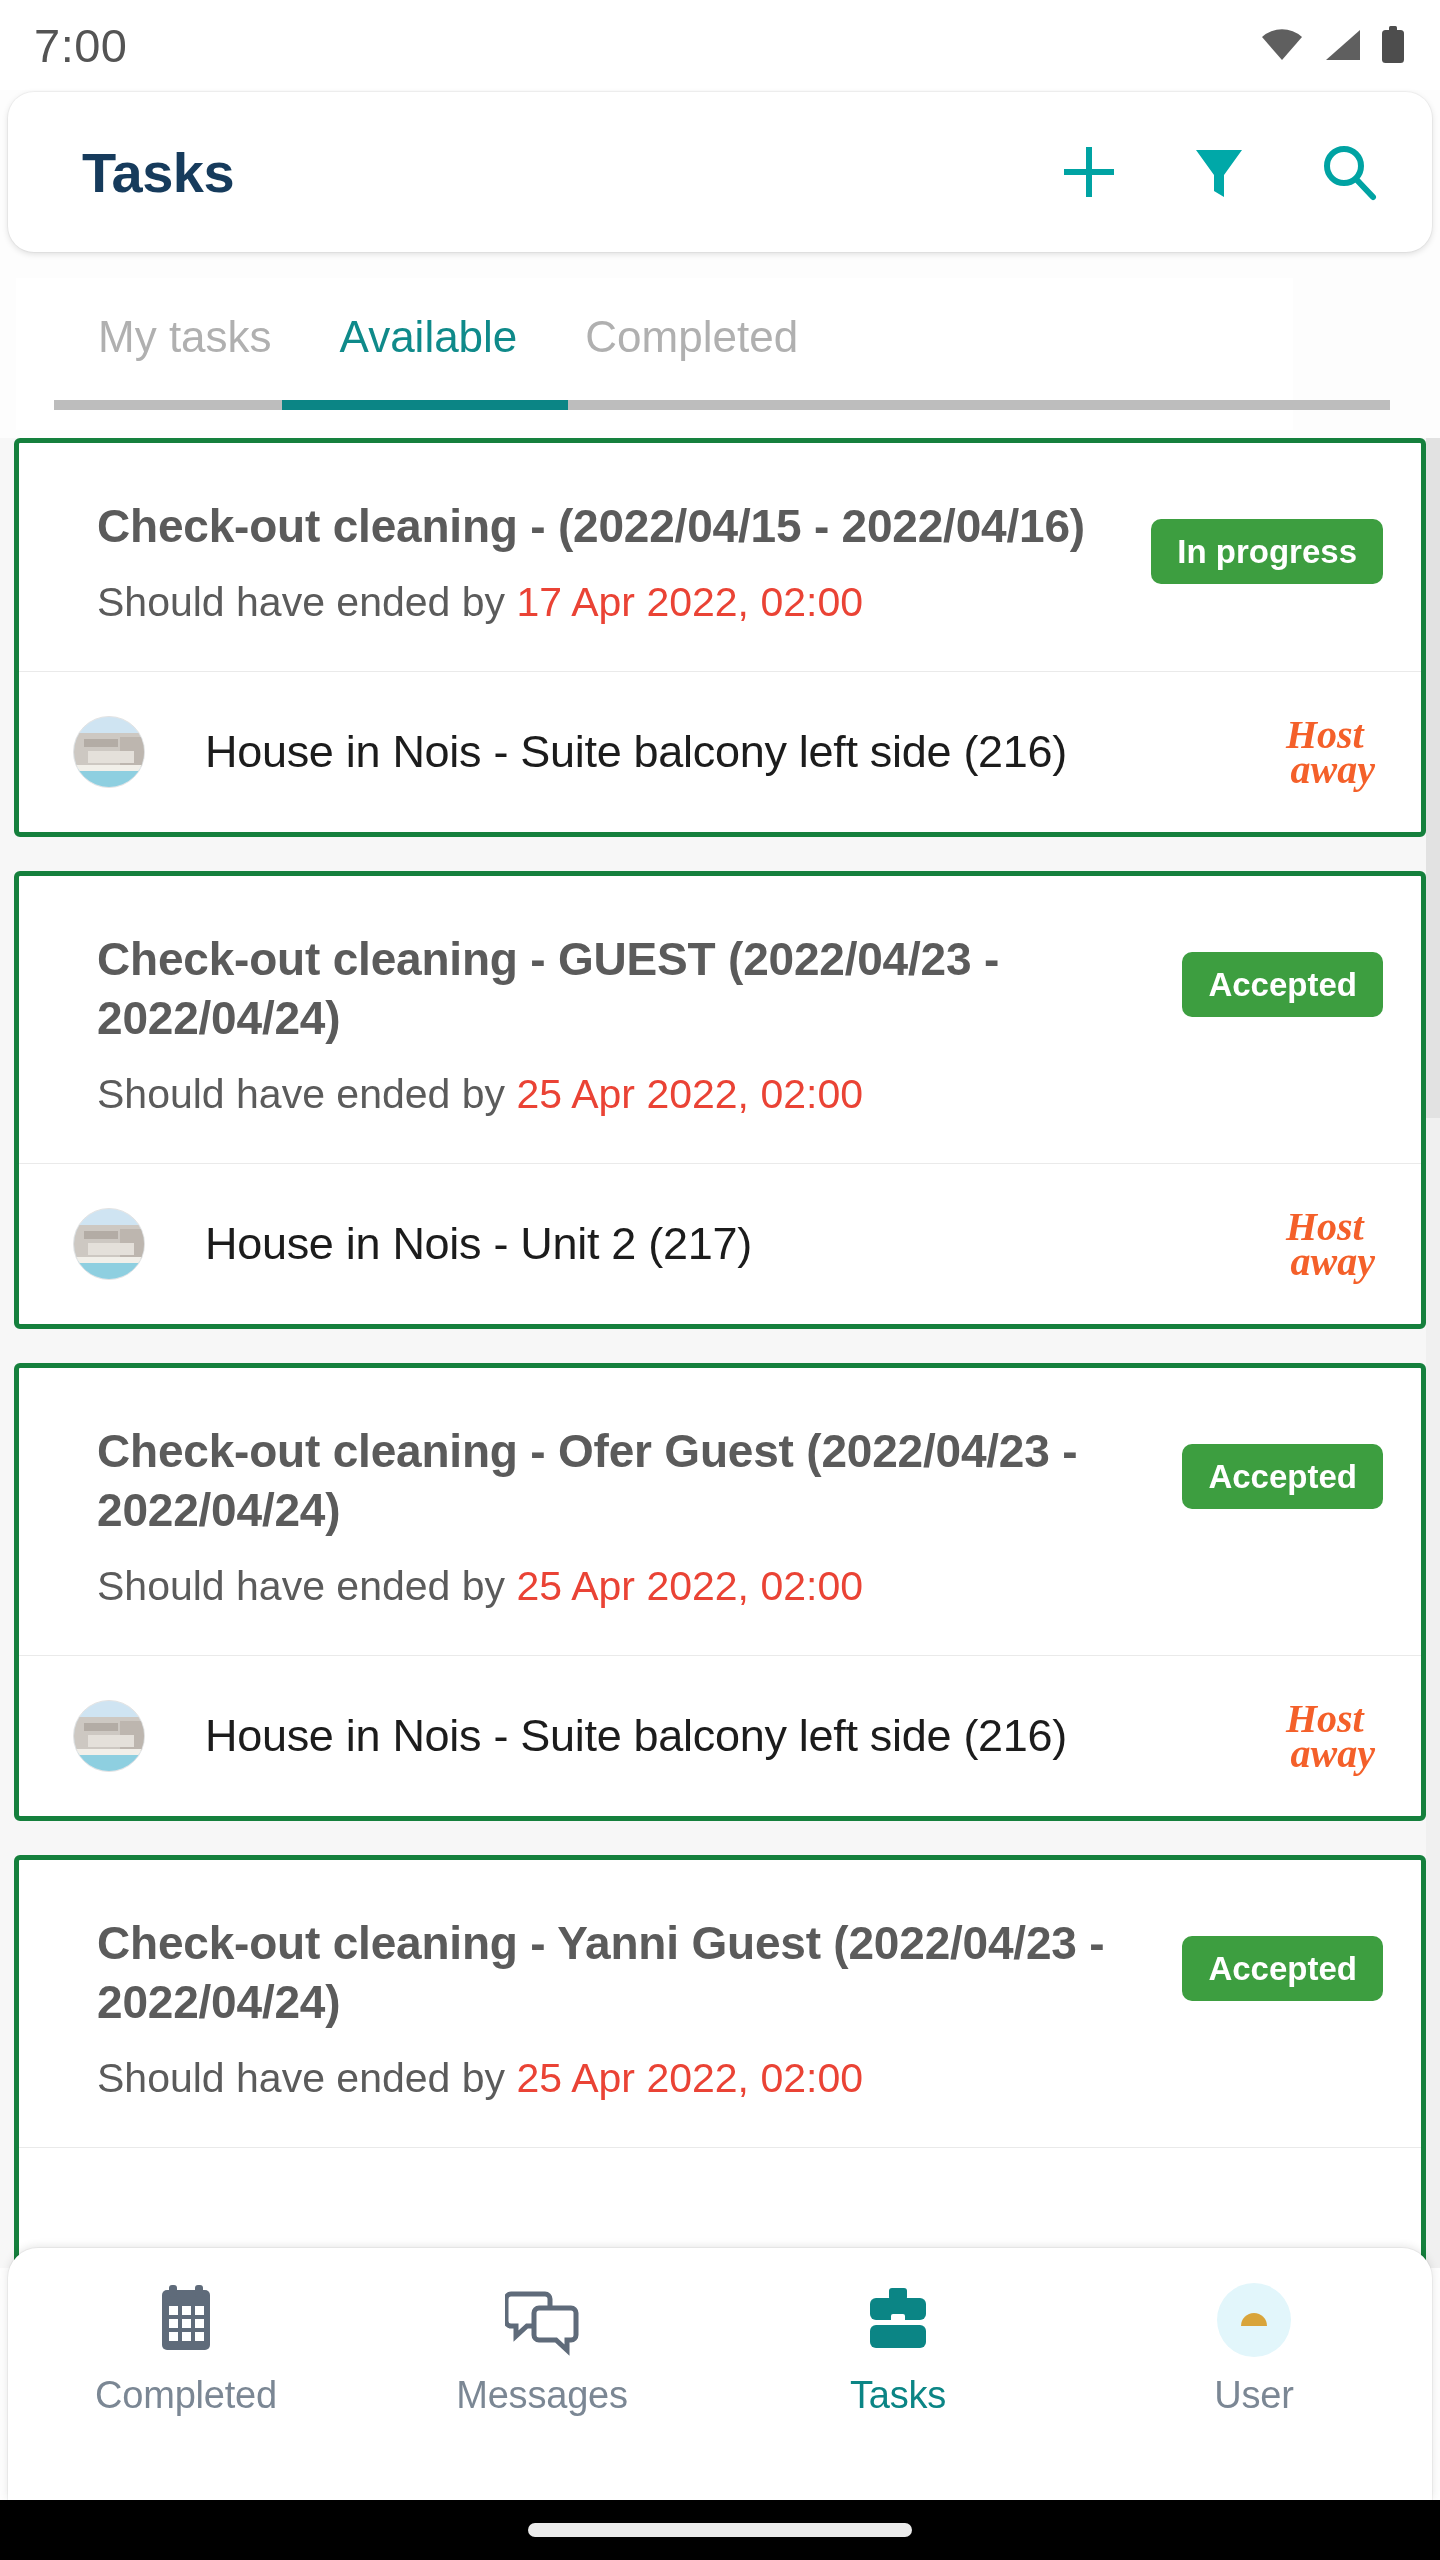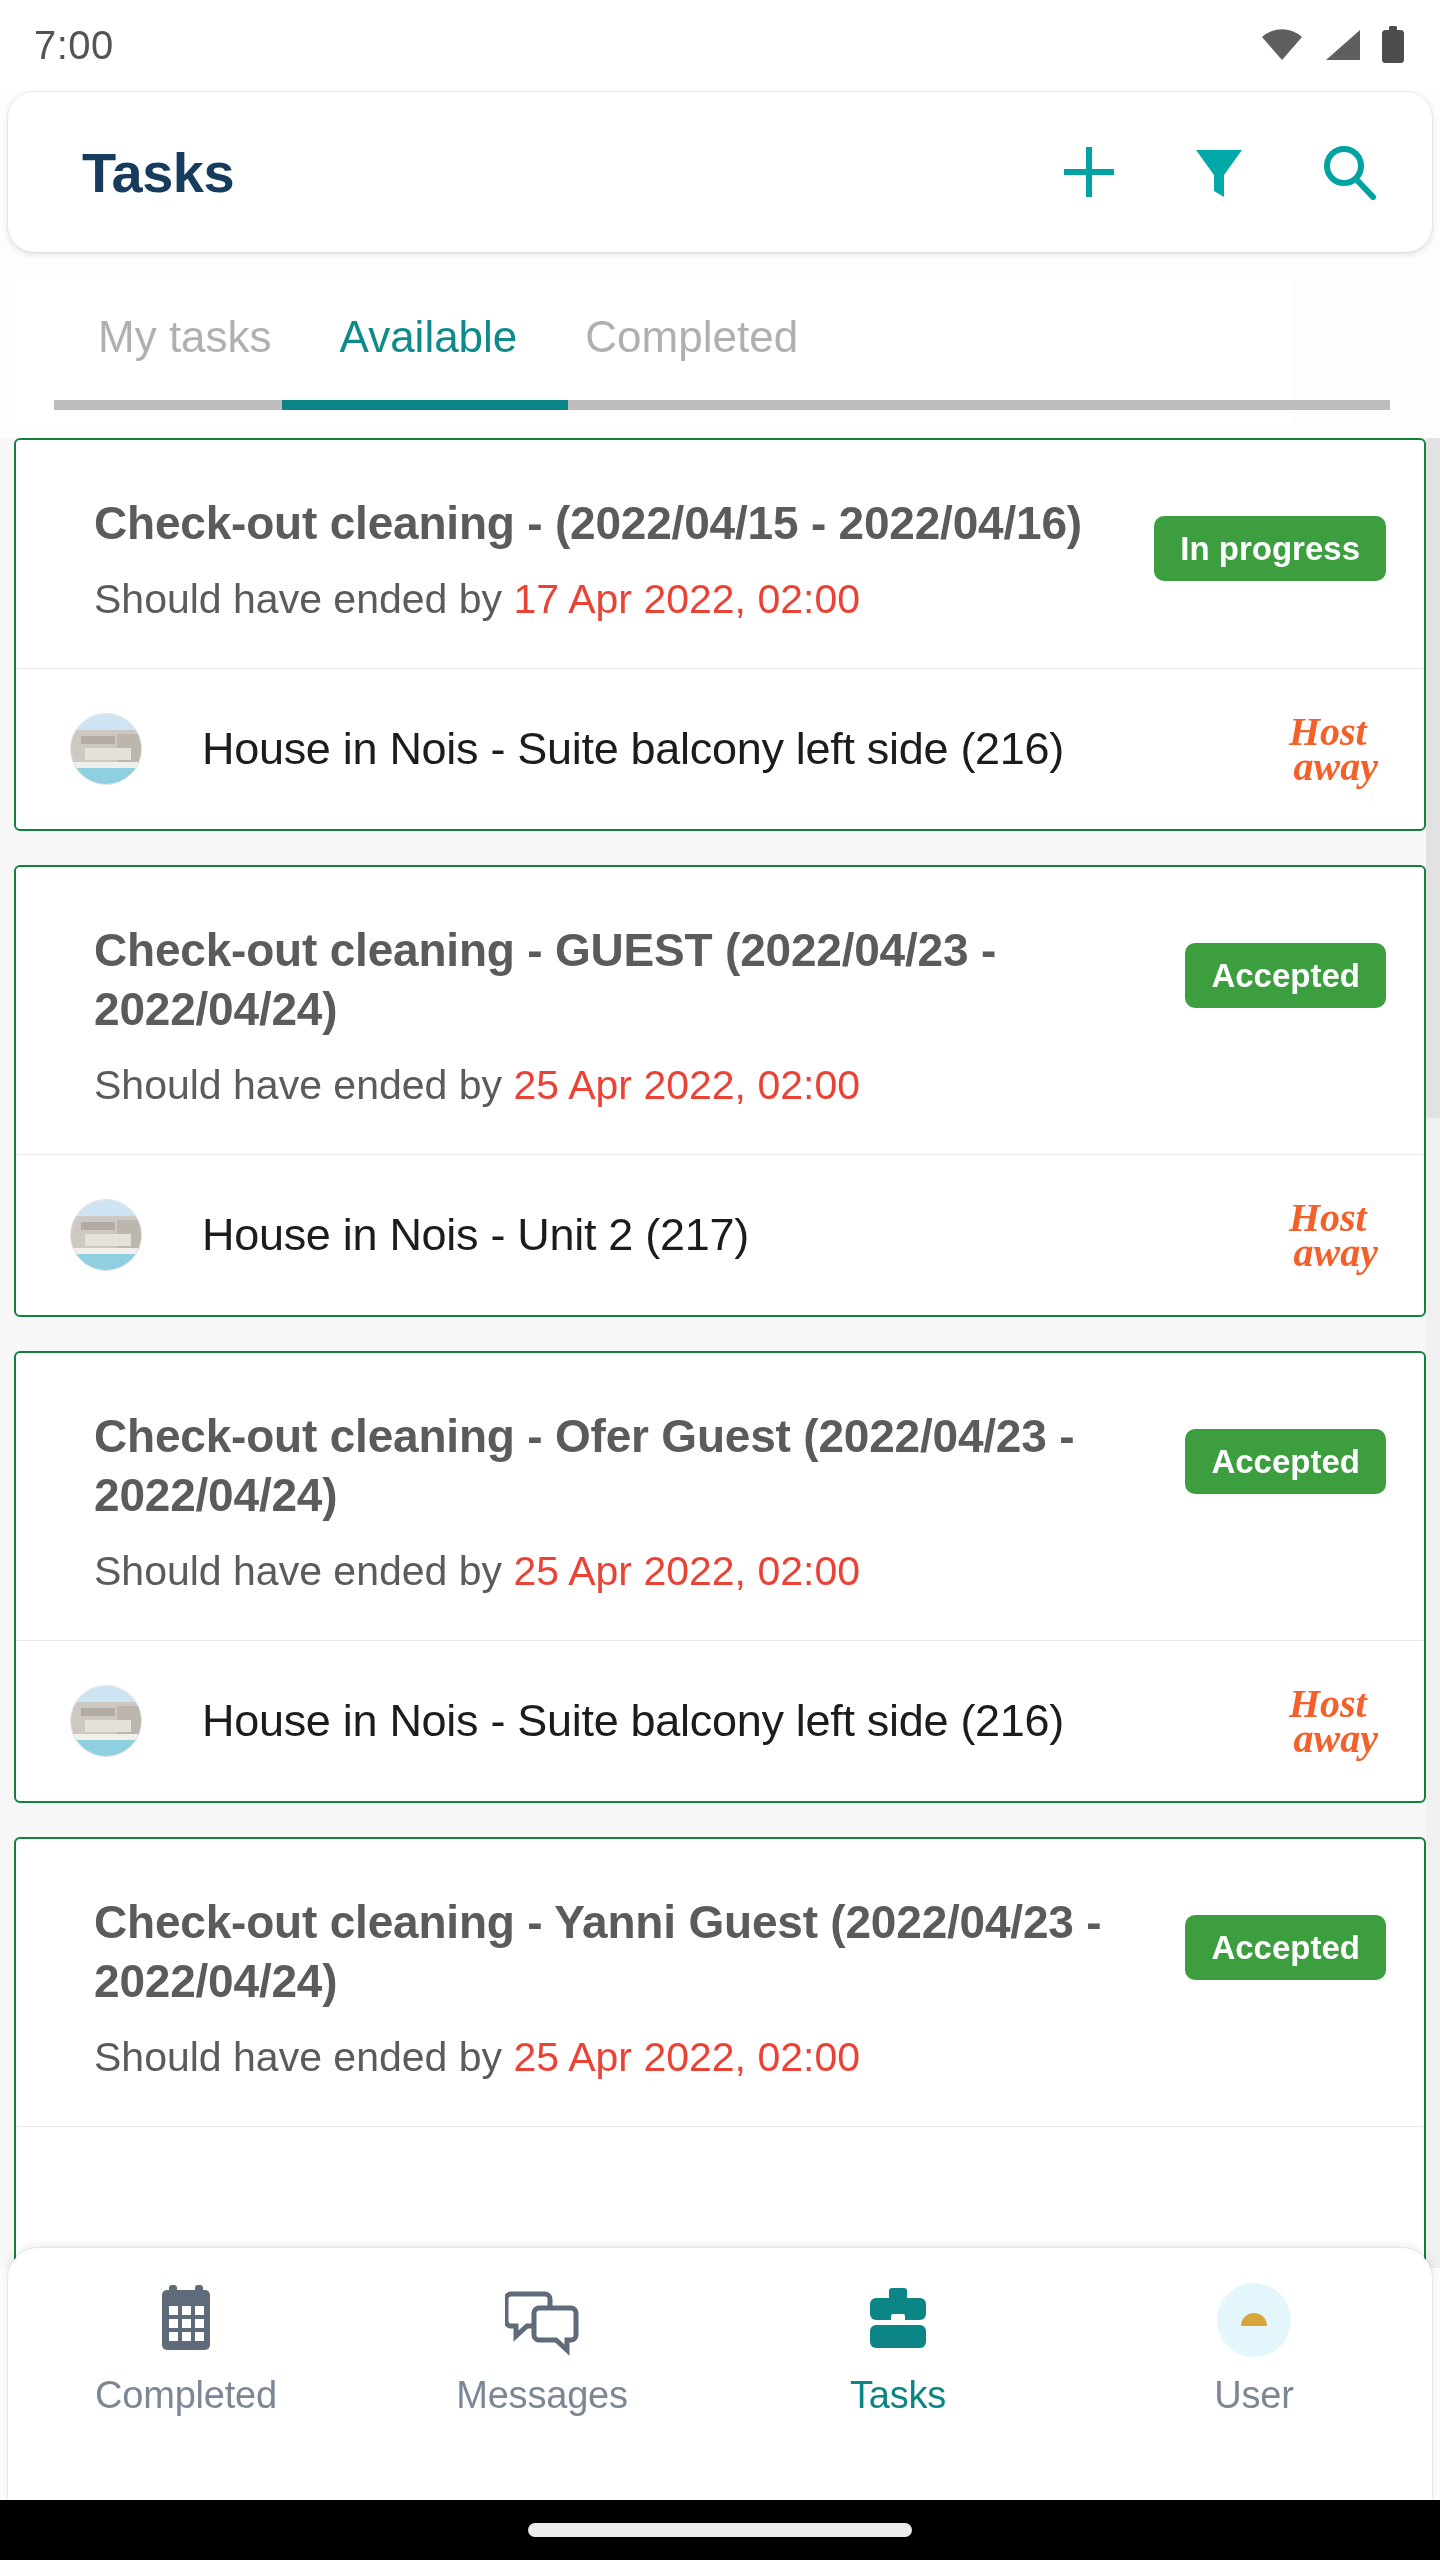--- a/index.html
+++ b/index.html
@@ -25,21 +25,21 @@
     top: 0; left: 0;
     width: 1440px;
     height: 90px;
     background: #ffffff;
     display: flex;
     align-items: center;
     justify-content: space-between;
     padding: 0 34px 0 34px;
   }
   .status-clock {
-    font-size: 40px;
+    font-size: 47px;
     color: #545454;
     letter-spacing: 0.5px;
     font-family: "Liberation Sans", sans-serif;
   }
   .status-icons {
     display: flex;
     align-items: center;
     gap: 18px;
   }
   .status-icons svg { display: block; }
@@ -125,21 +125,21 @@
     position: absolute;
     top: 438px; left: 0;
     width: 1440px;
     height: 1830px;
     background: #f7f7f7;
     overflow: hidden;
   }
 
   .card {
     background: #ffffff;
-    border: 2px solid #15803d;
+    border: 5px solid #15803d;
     border-radius: 6px;
     margin: 0 14px 34px 14px;
     overflow: hidden;
   }
   .card-top {
     display: flex;
     align-items: flex-start;
     padding: 54px 38px 44px 78px;
     min-height: 210px;
   }

